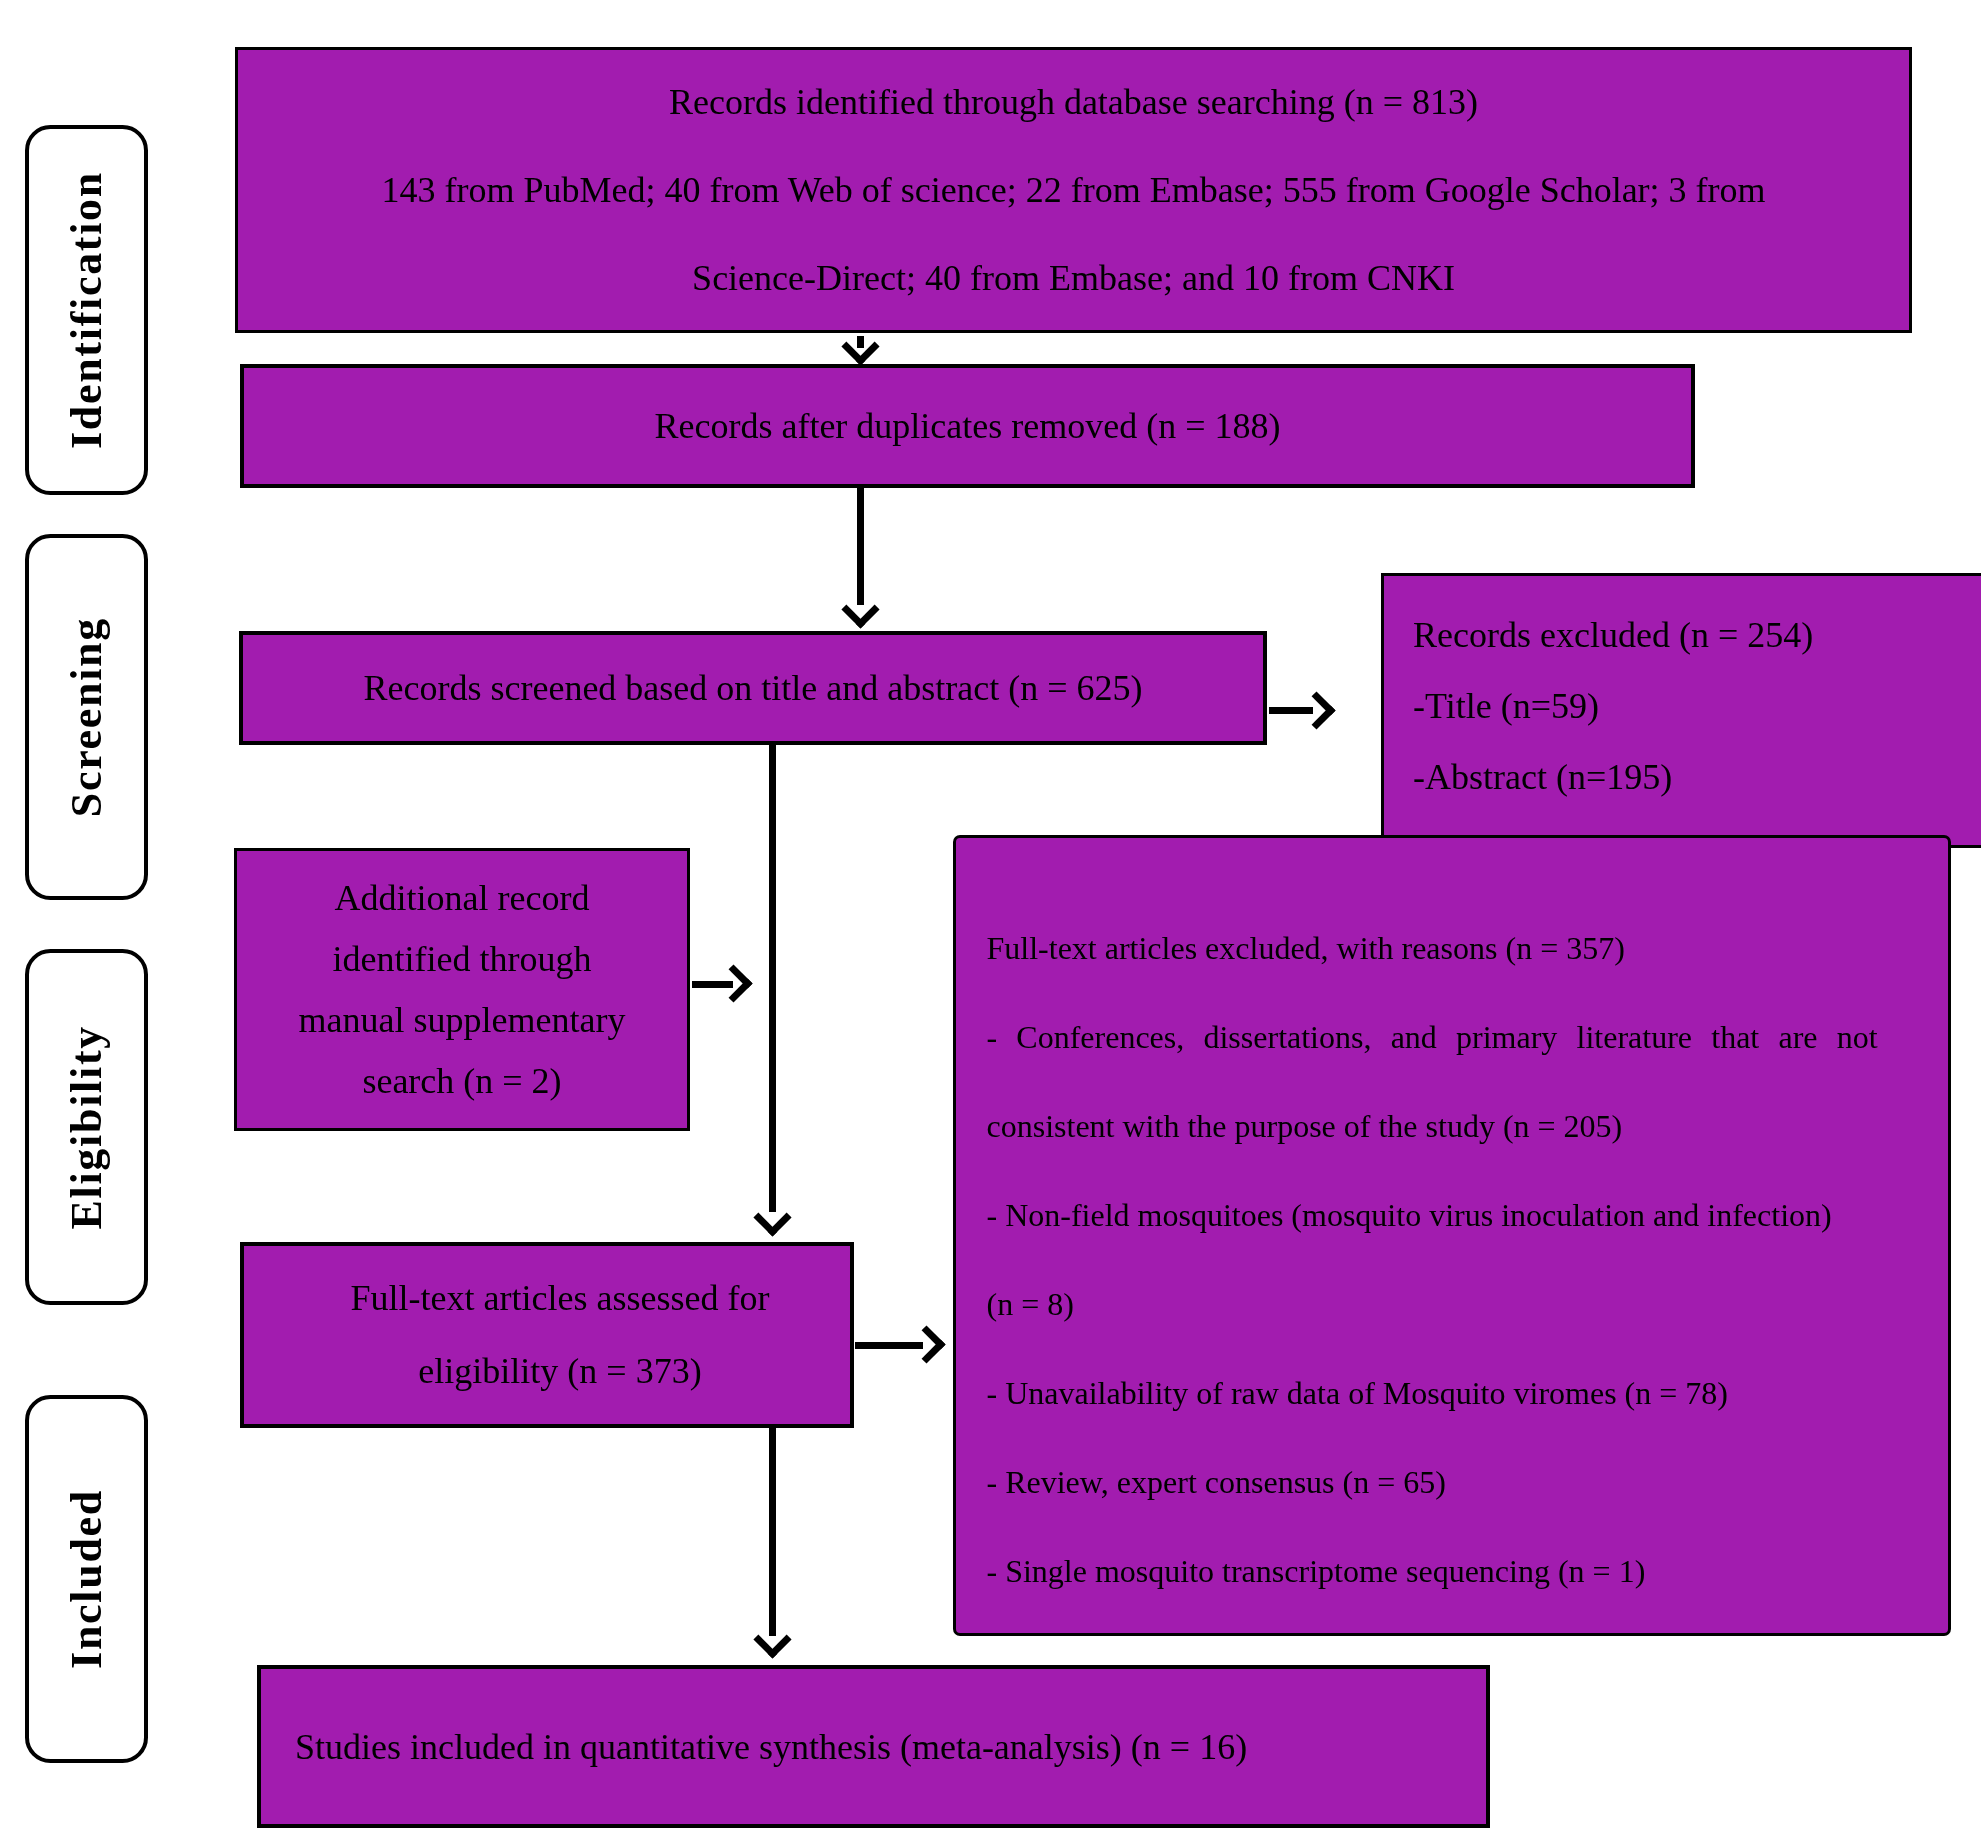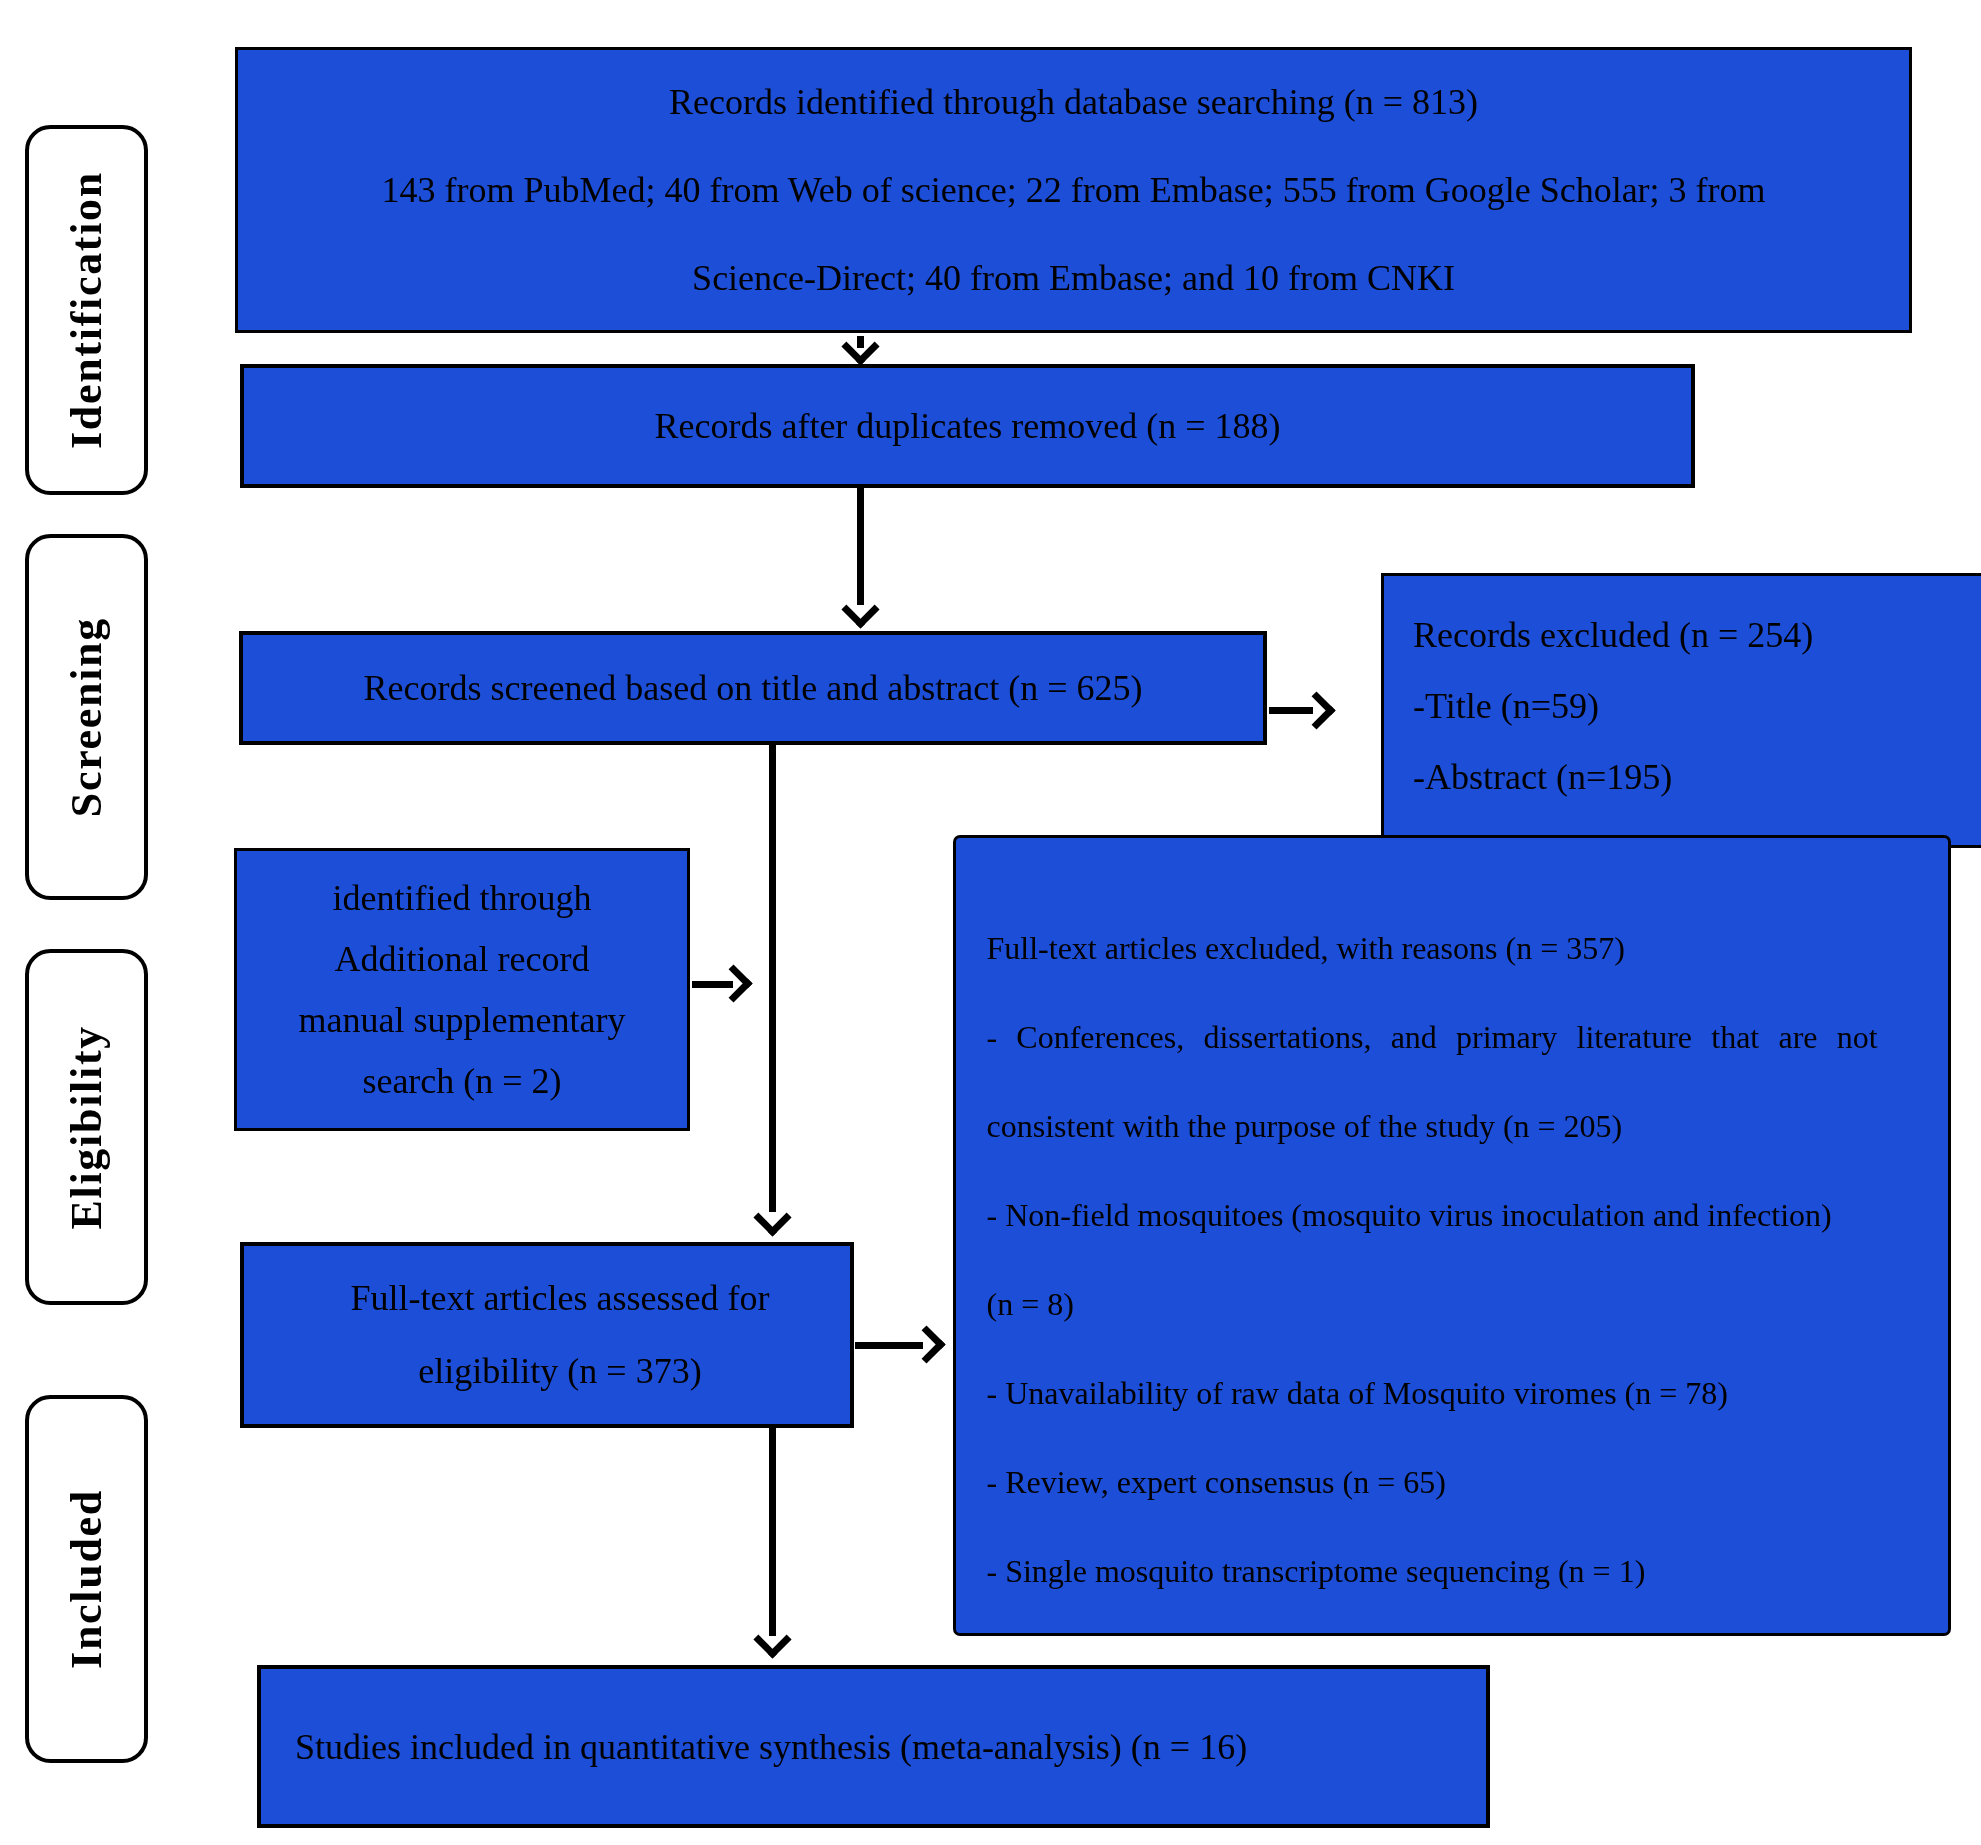--- a/index.html
+++ b/index.html
@@ -29,21 +29,21 @@
     white-space:nowrap;
   }
   #stage-identification{top:125px;height:370px;}
   #stage-screening{top:534px;height:366px;}
   #stage-eligibility{top:949px;height:356px;}
   #stage-included{top:1395px;height:368px;}
 
   
   .fbox{
     position:absolute;
-    background:#1d4ed8;
+    background:#a21caf;
     border:3.4px solid #000;
     box-sizing:border-box;
     font-size:36px;
   }
   .fbox .box-line{white-space:nowrap;}
   .centered{
     display:flex;flex-direction:column;
     justify-content:center;align-items:center;
     text-align:center;
   }
@@ -108,22 +108,22 @@
     <div class="box-line">Records screened based on title and abstract (n = 625)</div>
   </div>
 
   <div class="fbox" id="box-records-excluded">
     <div class="box-line">Records excluded (n = 254)</div>
     <div class="box-line">-Title (n=59)</div>
     <div class="box-line">-Abstract (n=195)</div>
   </div>
 
   <div class="fbox centered" id="box-additional-records">
+    <div class="box-line">Additional record</div>
     <div class="box-line">identified through</div>
-    <div class="box-line">Additional record</div>
     <div class="box-line">manual supplementary</div>
     <div class="box-line">search (n = 2)</div>
   </div>
 
   <div class="fbox centered" id="box-fulltext-assessed">
     <div class="box-line">Full-text articles assessed for</div>
     <div class="box-line">eligibility (n = 373)</div>
   </div>
 
   <div class="fbox" id="box-fulltext-excluded">

